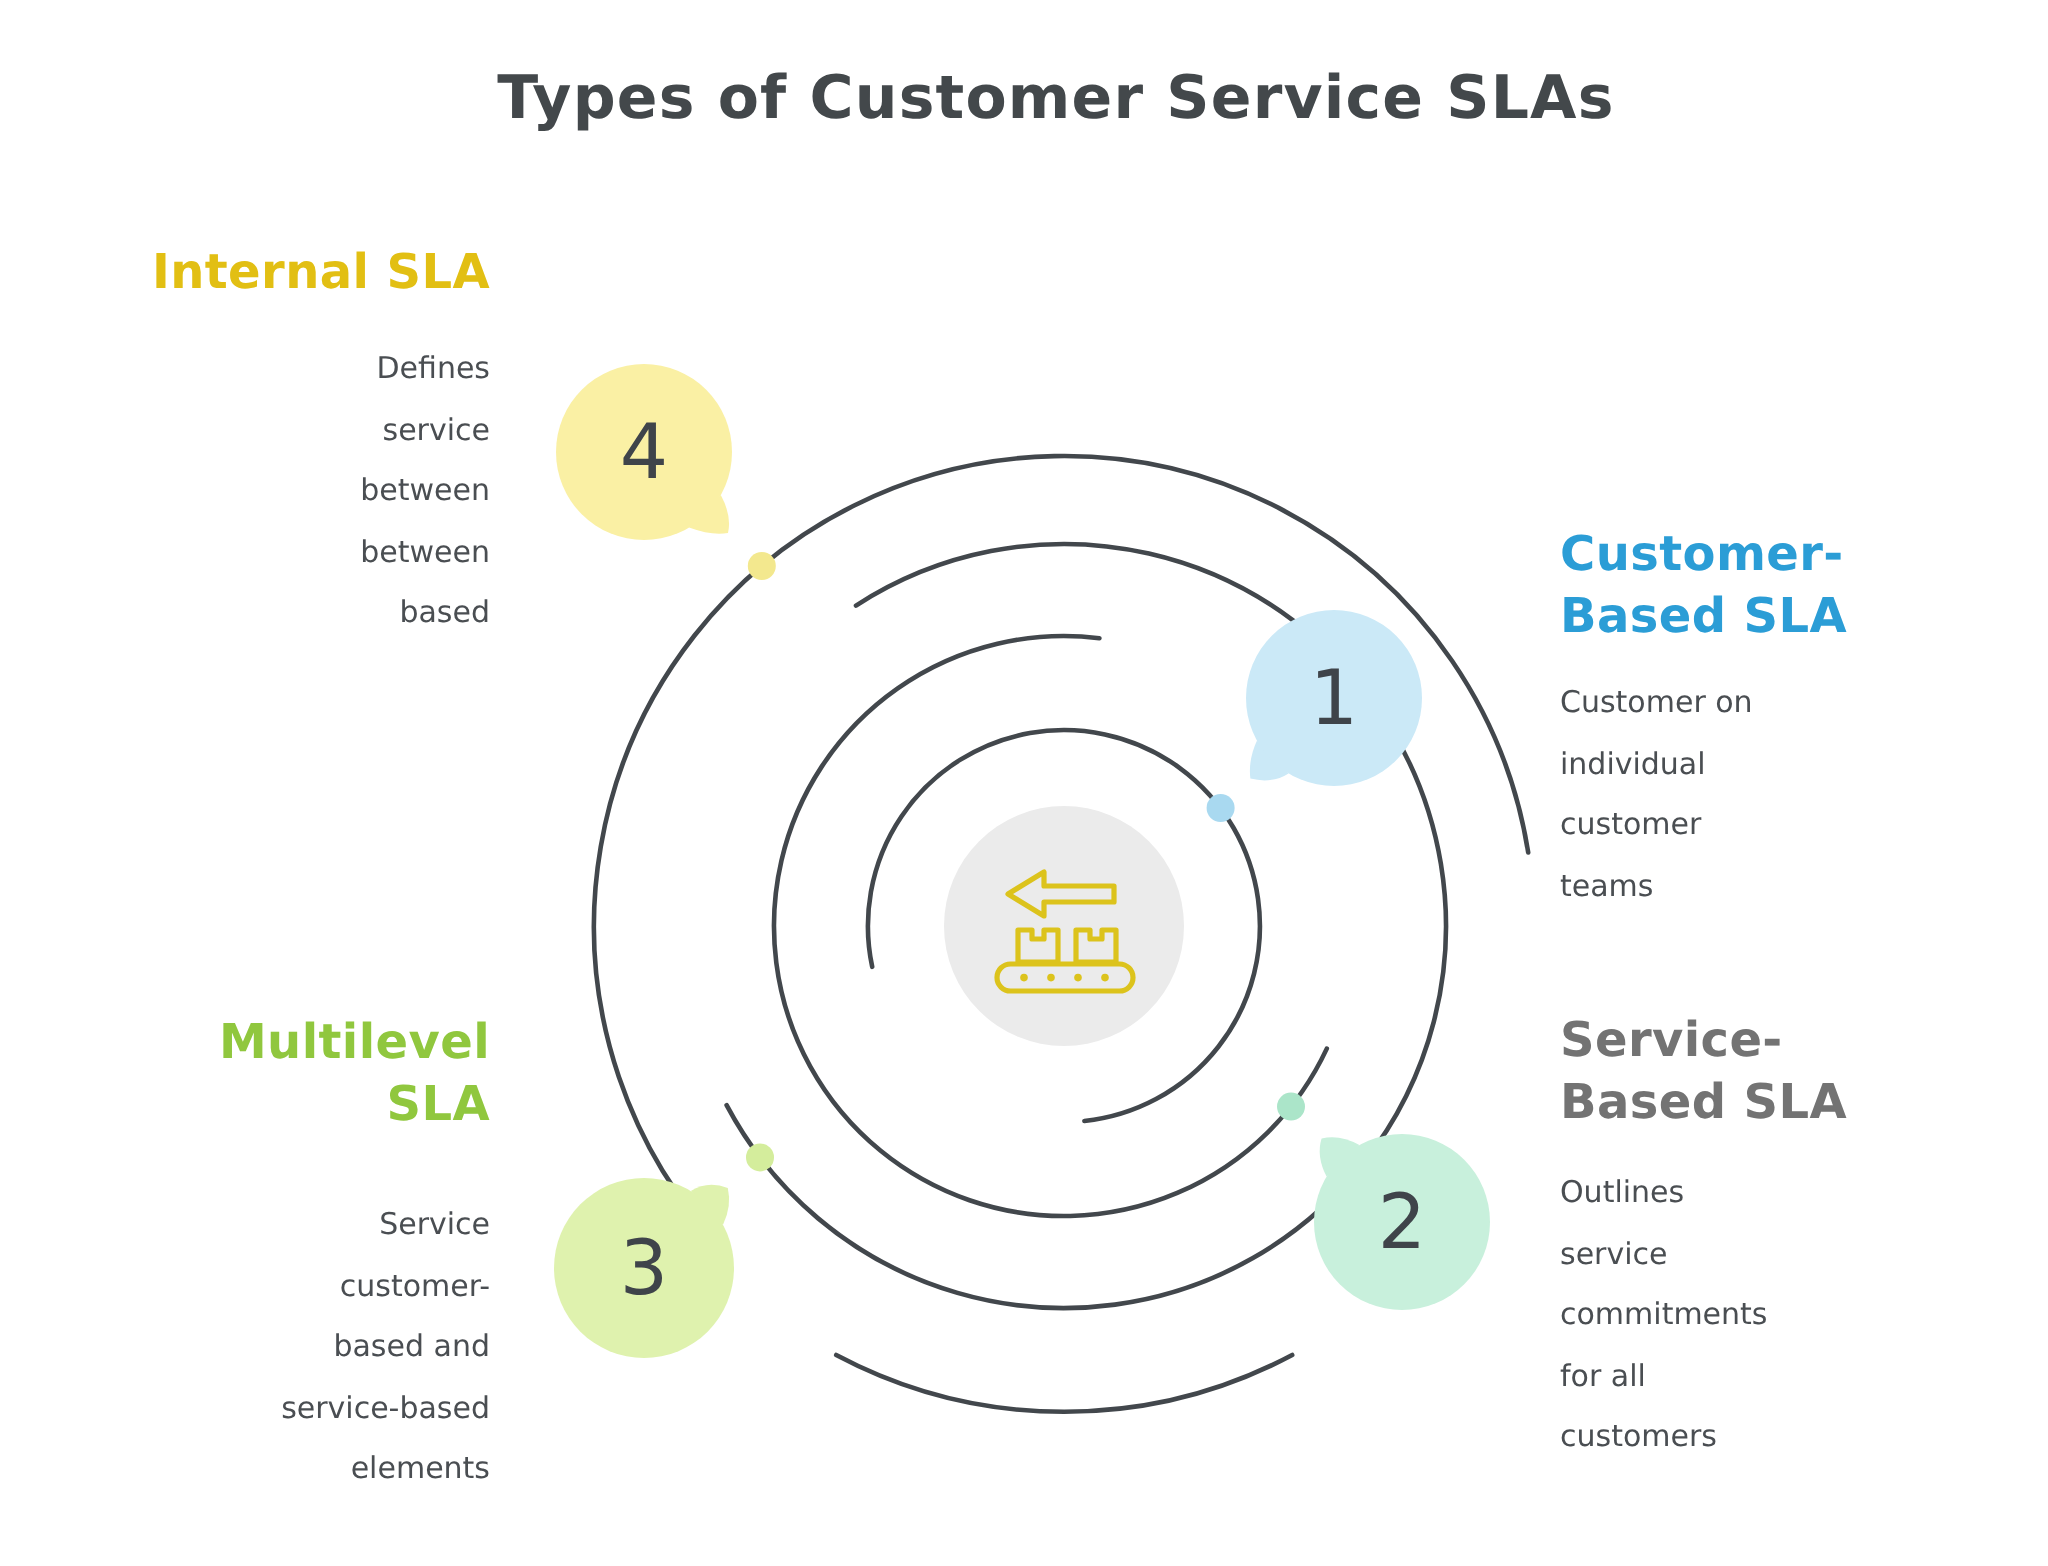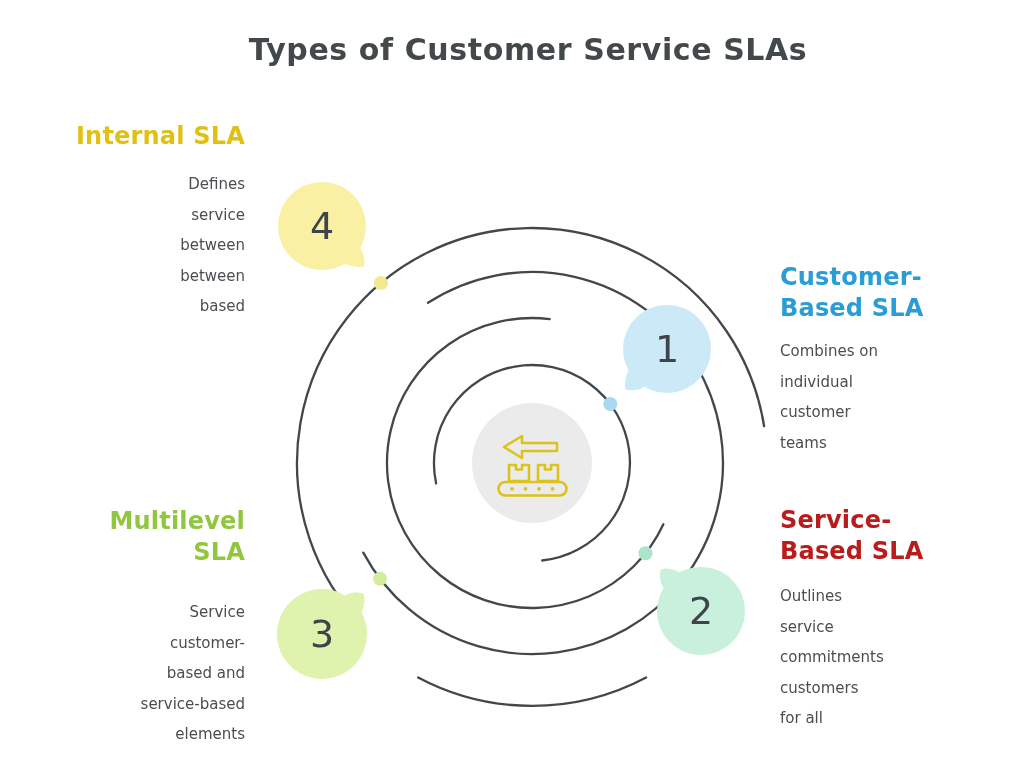--- a/index.html
+++ b/index.html
@@ -12,21 +12,21 @@
     text-align:center;font-size:30px;font-weight:700;letter-spacing:0.6px;color:#43484B;
   }
   .diagram-svg{position:absolute;left:0;top:0;}
   .tblock{position:absolute;}
   .col-left{left:18px;width:227px;text-align:right;}
   .col-right{left:780px;width:232px;text-align:left;}
   .head{font-size:24px;font-weight:700;line-height:31px;letter-spacing:0.2px;}
   .body-txt{font-size:15px;line-height:30.6px;color:#4A4E52;}
   .c-yellow{color:#E2BF13;}
   .c-blue{color:#2B9DD6;}
-  .c-green{color:#b91c1c;}
+  .c-green{color:#737373;}
   .c-lime{color:#90C73E;}
   .head span, .body-txt span{display:block;}
   .bubble-num{
     font-family:"DejaVu Sans","Liberation Sans",sans-serif;
     font-size:38px;fill:#3F444A;
   }
 </style>
 </head>
 <body>
 
@@ -98,36 +98,36 @@
     <span>between</span>
     <span>between</span>
     <span>based</span>
   </div>
 
   <div class="tblock col-right head c-blue" style="top:262px;">
     <span>Customer-</span>
     <span>Based SLA</span>
   </div>
   <div class="tblock col-right body-txt" style="top:336px;">
-    <span>Combines on</span>
+    <span>Customer on</span>
     <span>individual</span>
     <span>customer</span>
     <span>teams</span>
   </div>
 
   <div class="tblock col-right head c-green" style="top:505px;">
     <span>Service-</span>
     <span>Based SLA</span>
   </div>
   <div class="tblock col-right body-txt" style="top:581px;">
     <span>Outlines</span>
     <span>service</span>
     <span>commitments</span>
+    <span>for all</span>
     <span>customers</span>
-    <span>for all</span>
   </div>
 
   <div class="tblock col-left head c-lime" style="top:506px;">
     <span>Multilevel</span>
     <span>SLA</span>
   </div>
   <div class="tblock col-left body-txt" style="top:597px;">
     <span>Service</span>
     <span>customer-</span>
     <span>based and</span>

